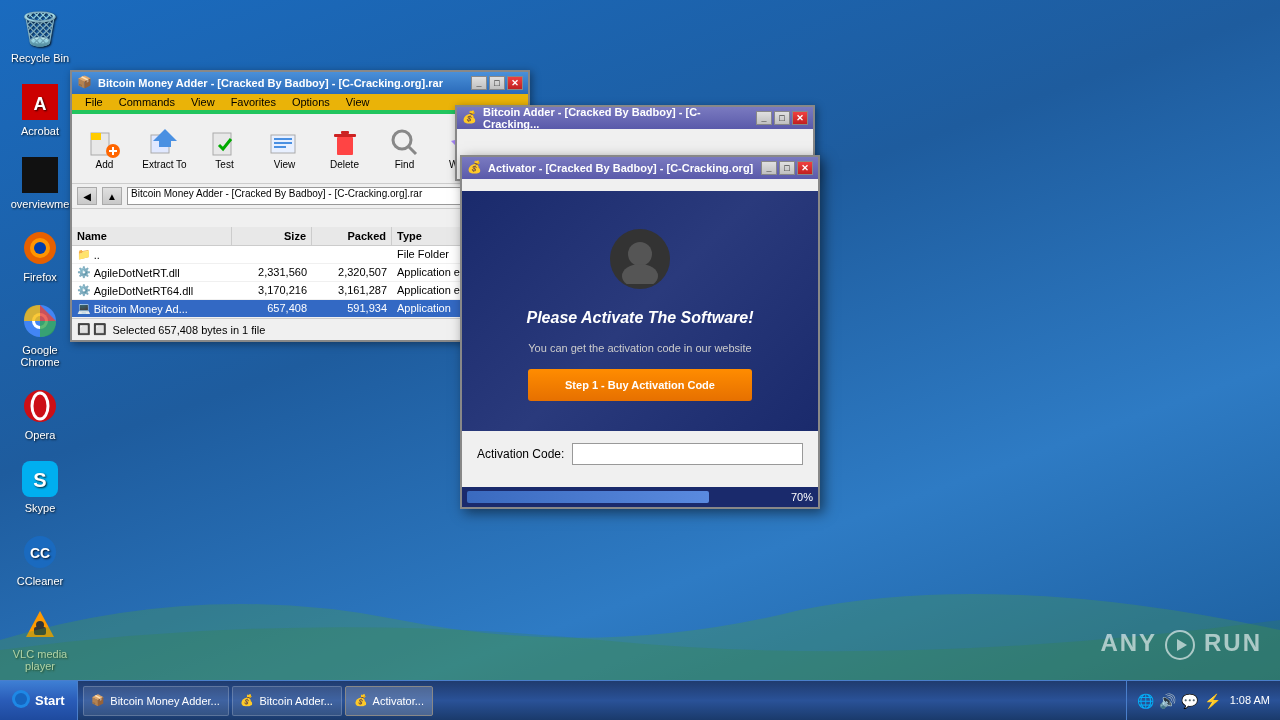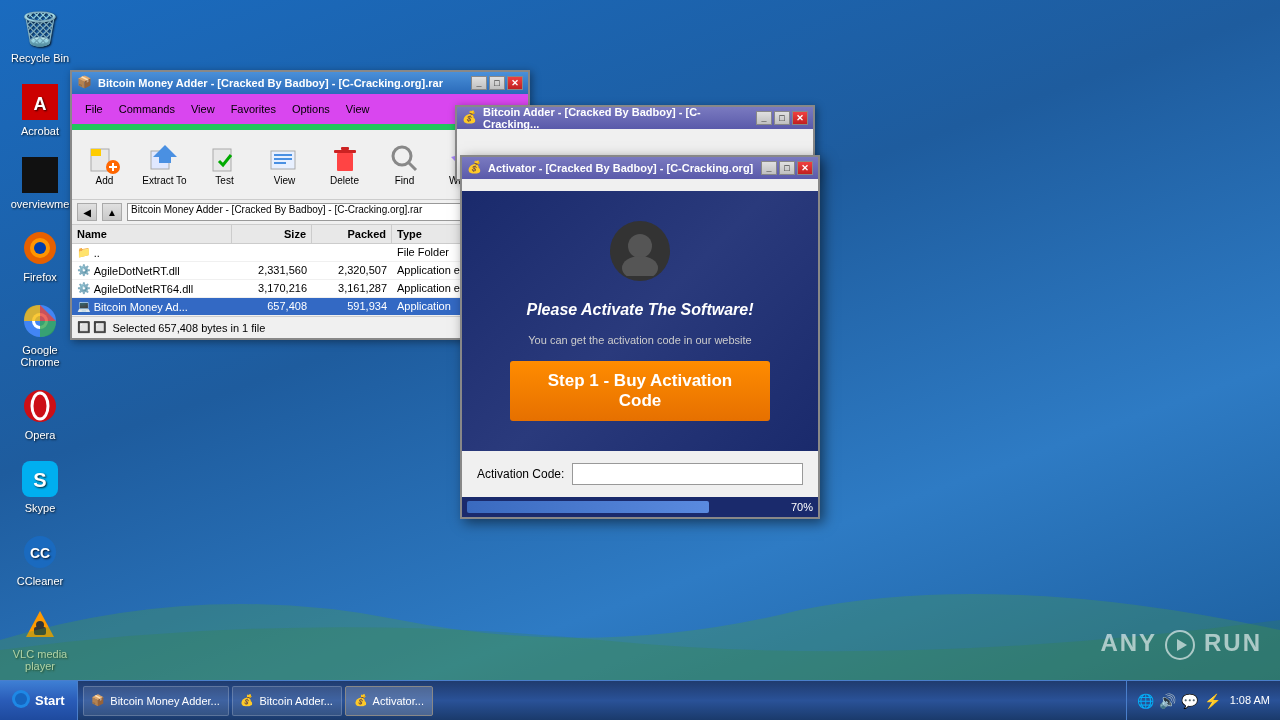--- a/index.html
+++ b/index.html
@@ -180,25 +180,25 @@
       color: #000;
     }
 
     .win-btn.close {
       background: linear-gradient(to bottom, #f04040, #c02020);
       color: white;
     }
 
     
     .menu-bar {
-      height: 36px;
-      background: #d946ef;
-      display: flex;
-      align-items: center;
-      border-bottom: 6px solid #22c55e;
+      height: 20px;
+      background: #eab308;
+      display: flex;
+      align-items: center;
+      border-bottom: 4px solid #22c55e;
       padding: 0 5px;
     }
 
     .menu-item {
       padding: 2px 8px;
       font-size: 11px;
       cursor: pointer;
       color: #000;
     }
 
@@ -266,20 +266,21 @@
       background: white;
     }
 
     
     .file-list-header {
       display: flex;
       background: #e8e8e8;
       border-bottom: 1px solid #ccc;
       font-size: 11px;
       font-weight: bold;
+      margin-top: 18px;
     }
 
     .file-col {
       padding: 3px 5px;
       border-right: 1px solid #ccc;
     }
 
     .file-col.name { width: 160px; }
     .file-col.size { width: 80px; text-align: right; }
     .file-col.packed { width: 80px; text-align: right; }
@@ -386,36 +387,37 @@
     .activator-subtitle {
       color: #ccc;
       font-size: 11px;
     }
 
     .step1-btn {
       background: linear-gradient(to bottom, #ff8c00, #e67000);
       color: white;
       border: none;
       padding: 10px 36px;
-      font-size: 17px;
+      font-size: 11px;
       font-weight: bold;
       cursor: pointer;
-      width: 260px;
+      width: 224px;
       border-radius: 3px;
     }
 
     .activator-bottom {
       padding: 12px 15px;
       background: #f0f0f0;
     }
 
     .activation-code-row {
       display: flex;
       align-items: center;
       gap: 8px;
+      margin-bottom: 10px;
     }
 
     .activation-label {
       font-size: 12px;
       color: #000;
       white-space: nowrap;
     }
 
     .activation-input {
       flex: 1;

